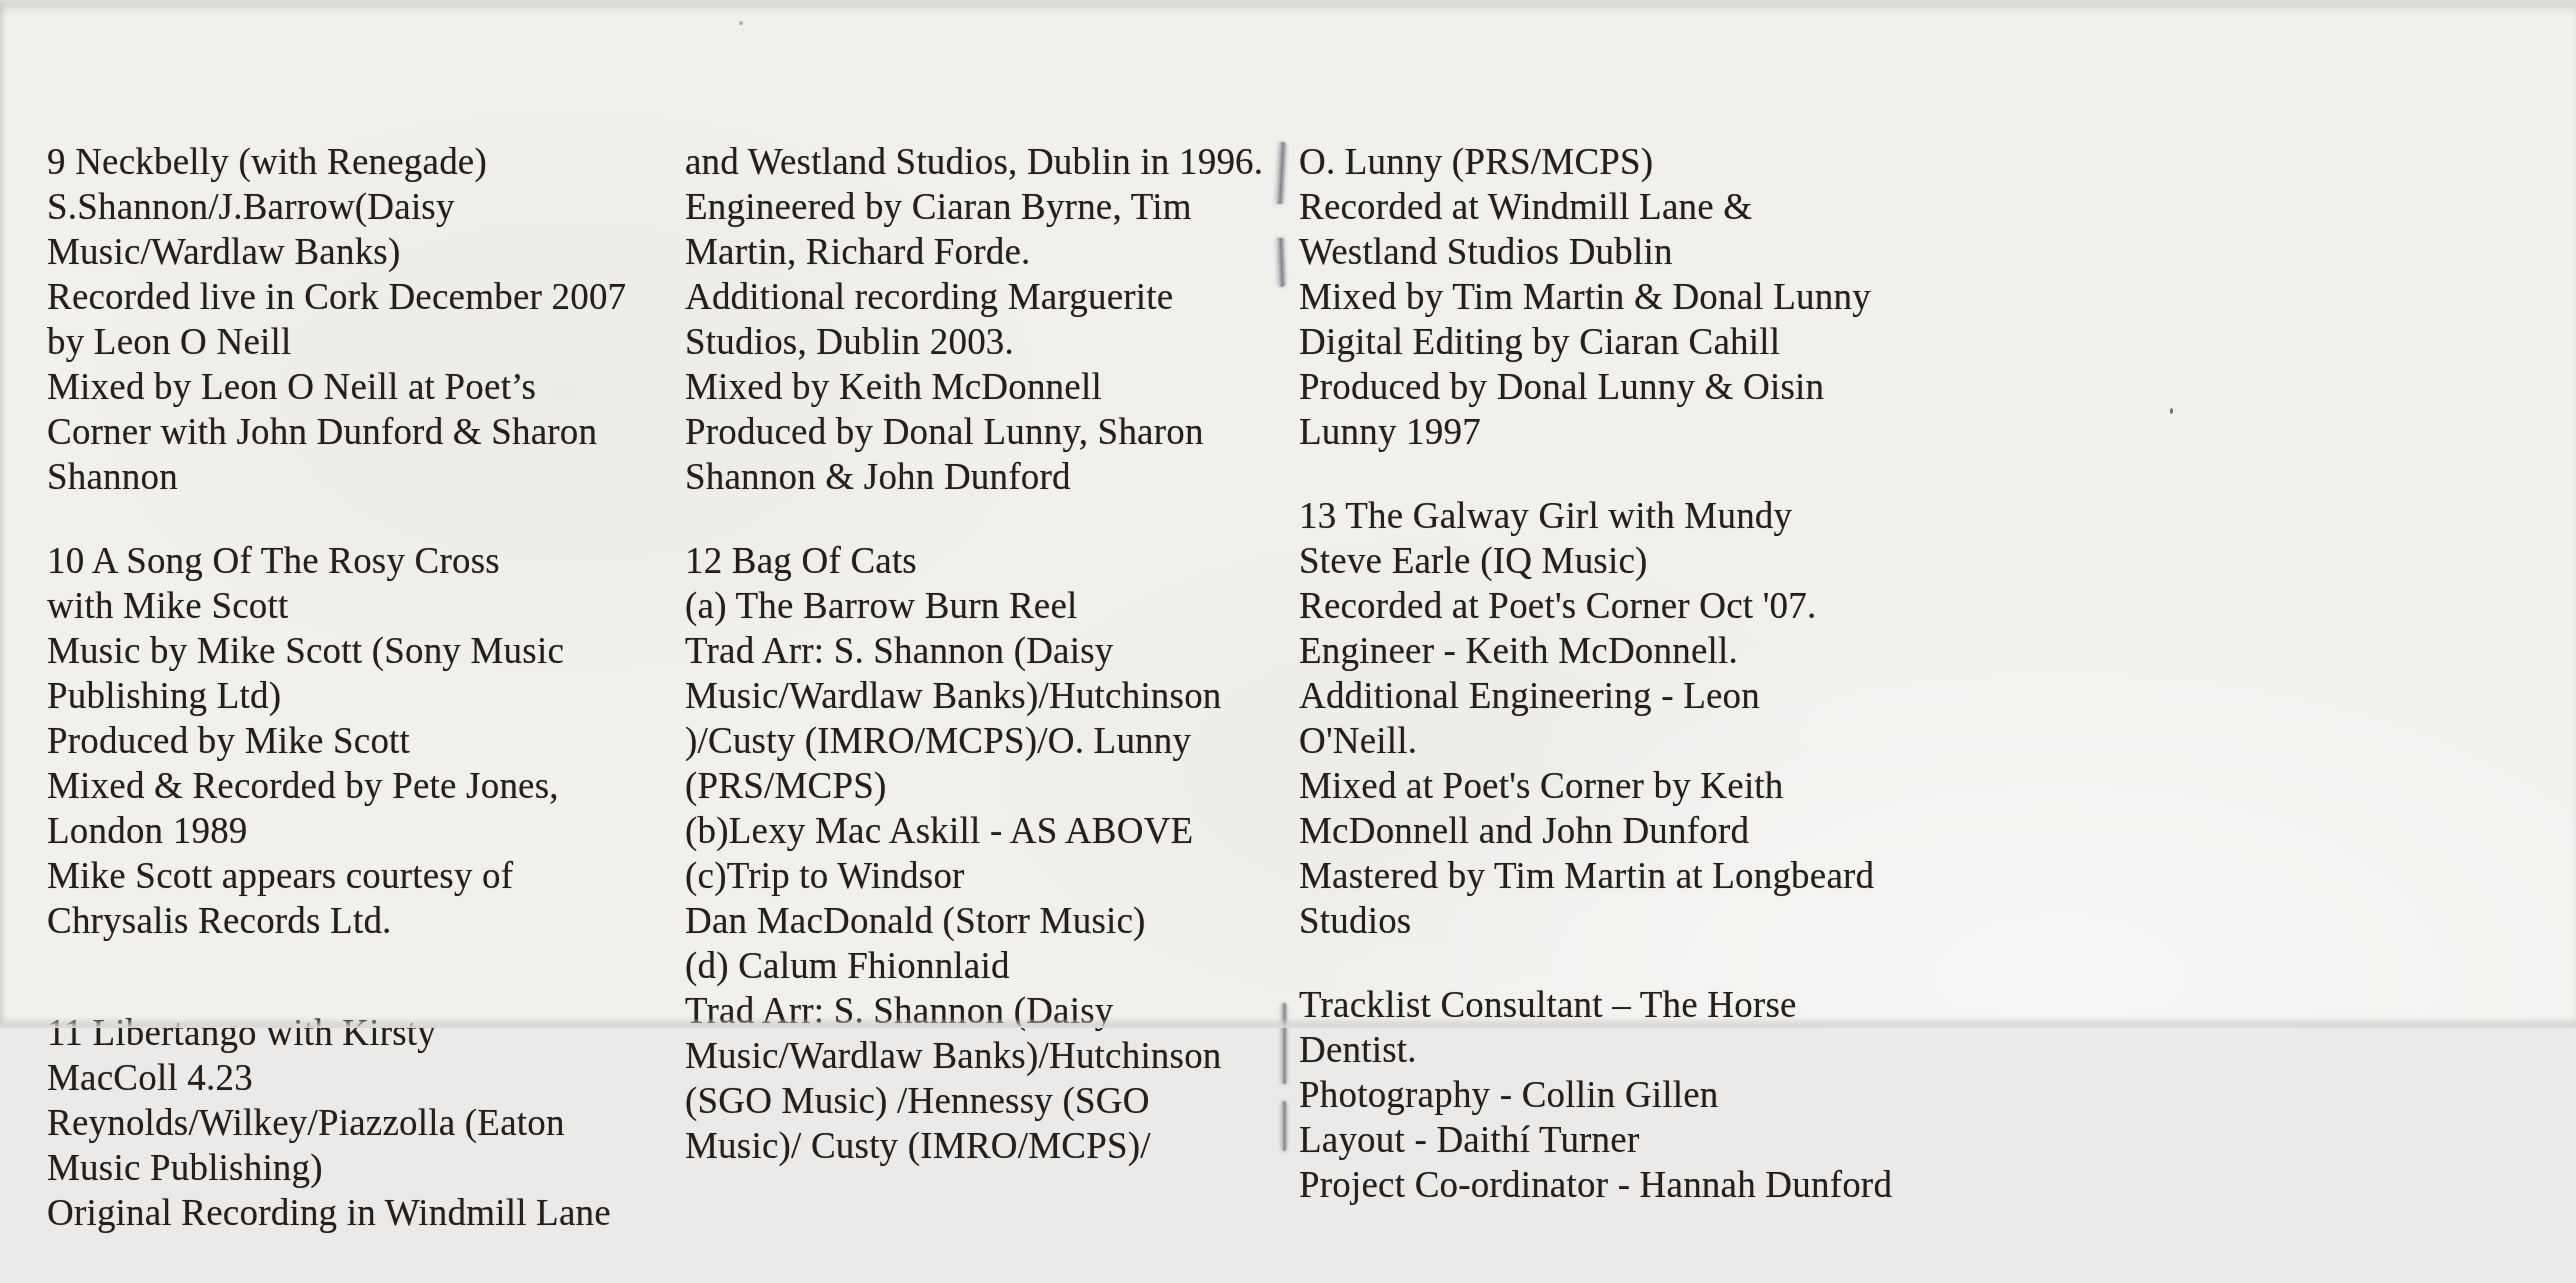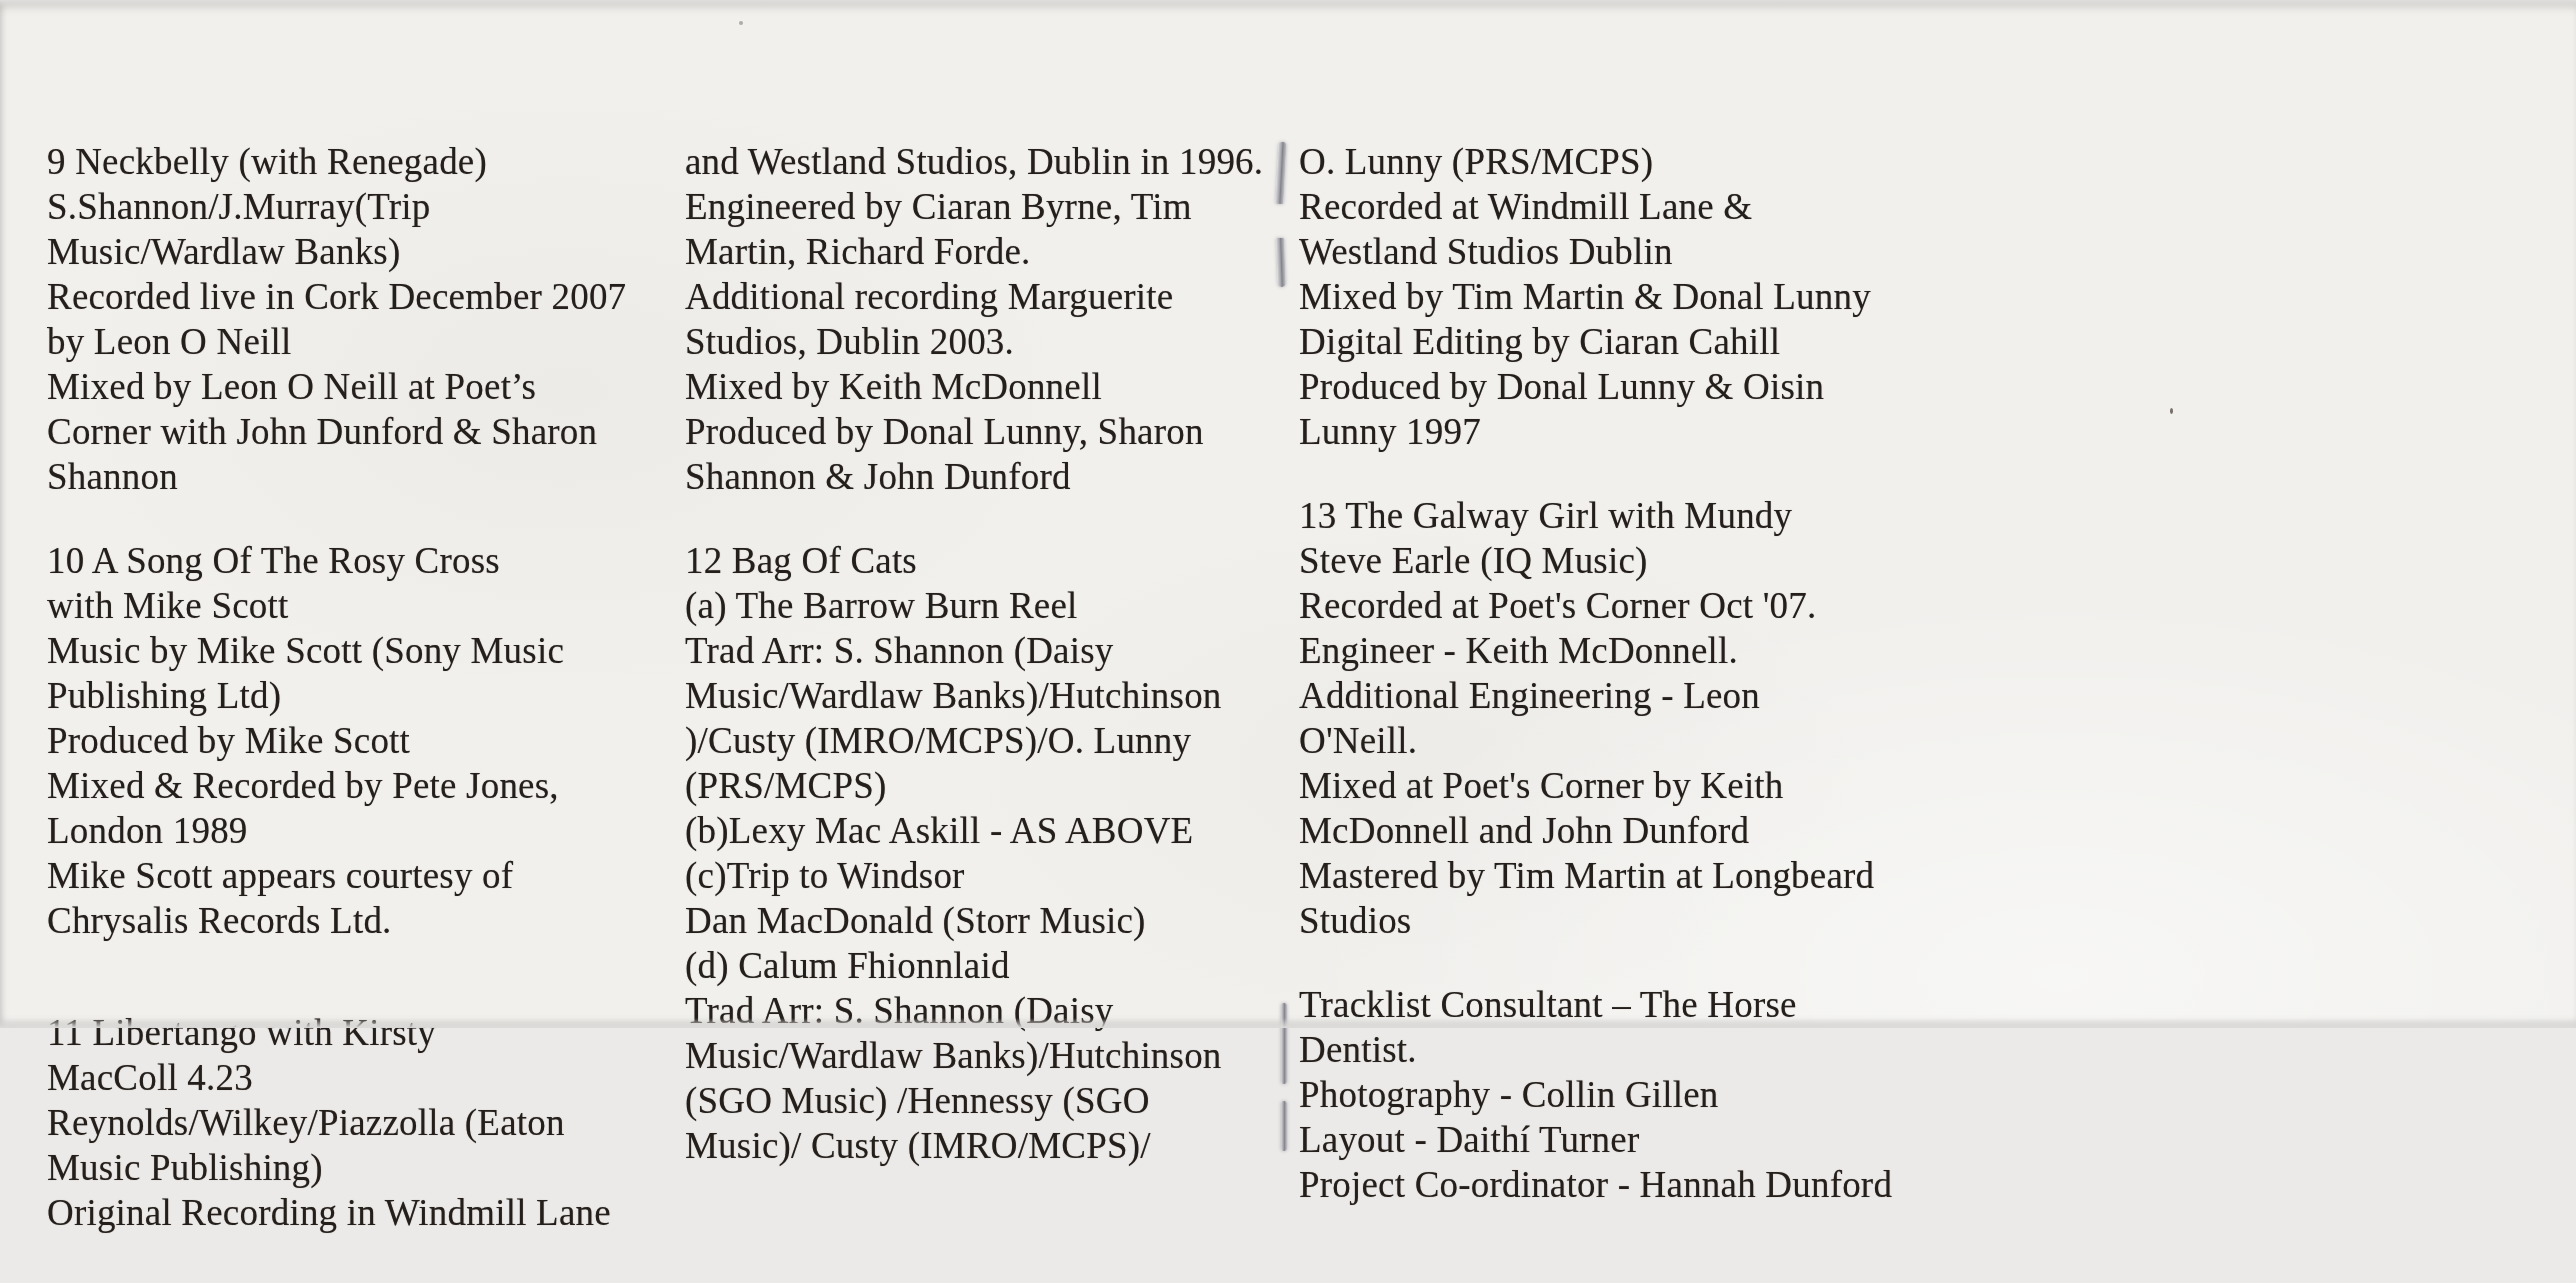--- a/index.html
+++ b/index.html
@@ -61,21 +61,21 @@
   #speck-1{left:2170px;top:408px;width:3.4px;height:6px;background:rgba(80,70,60,0.75);}
   #speck-2{left:739px;top:20.5px;width:4.3px;height:4.3px;background:rgba(120,115,108,0.55);}
 </style>
 </head>
 <body>
 
 <div class="page">
   <div class="col" id="col-left">
       <div class="block">
         <div class="line">9 Neckbelly (with Renegade)</div>
-        <div class="line">S.Shannon/J.Murray(Trip</div>
+        <div class="line">S.Shannon/J.Barrow(Daisy</div>
         <div class="line">Music/Wardlaw Banks)</div>
         <div class="line">Recorded live in Cork December 2007</div>
         <div class="line">by Leon O Neill</div>
         <div class="line">Mixed by Leon O Neill at Poet’s</div>
         <div class="line">Corner with John Dunford &amp; Sharon</div>
         <div class="line">Shannon</div>
       </div>
       <div class="block">
         <div class="line">10 A Song Of The Rosy Cross</div>
         <div class="line">with Mike Scott</div>

